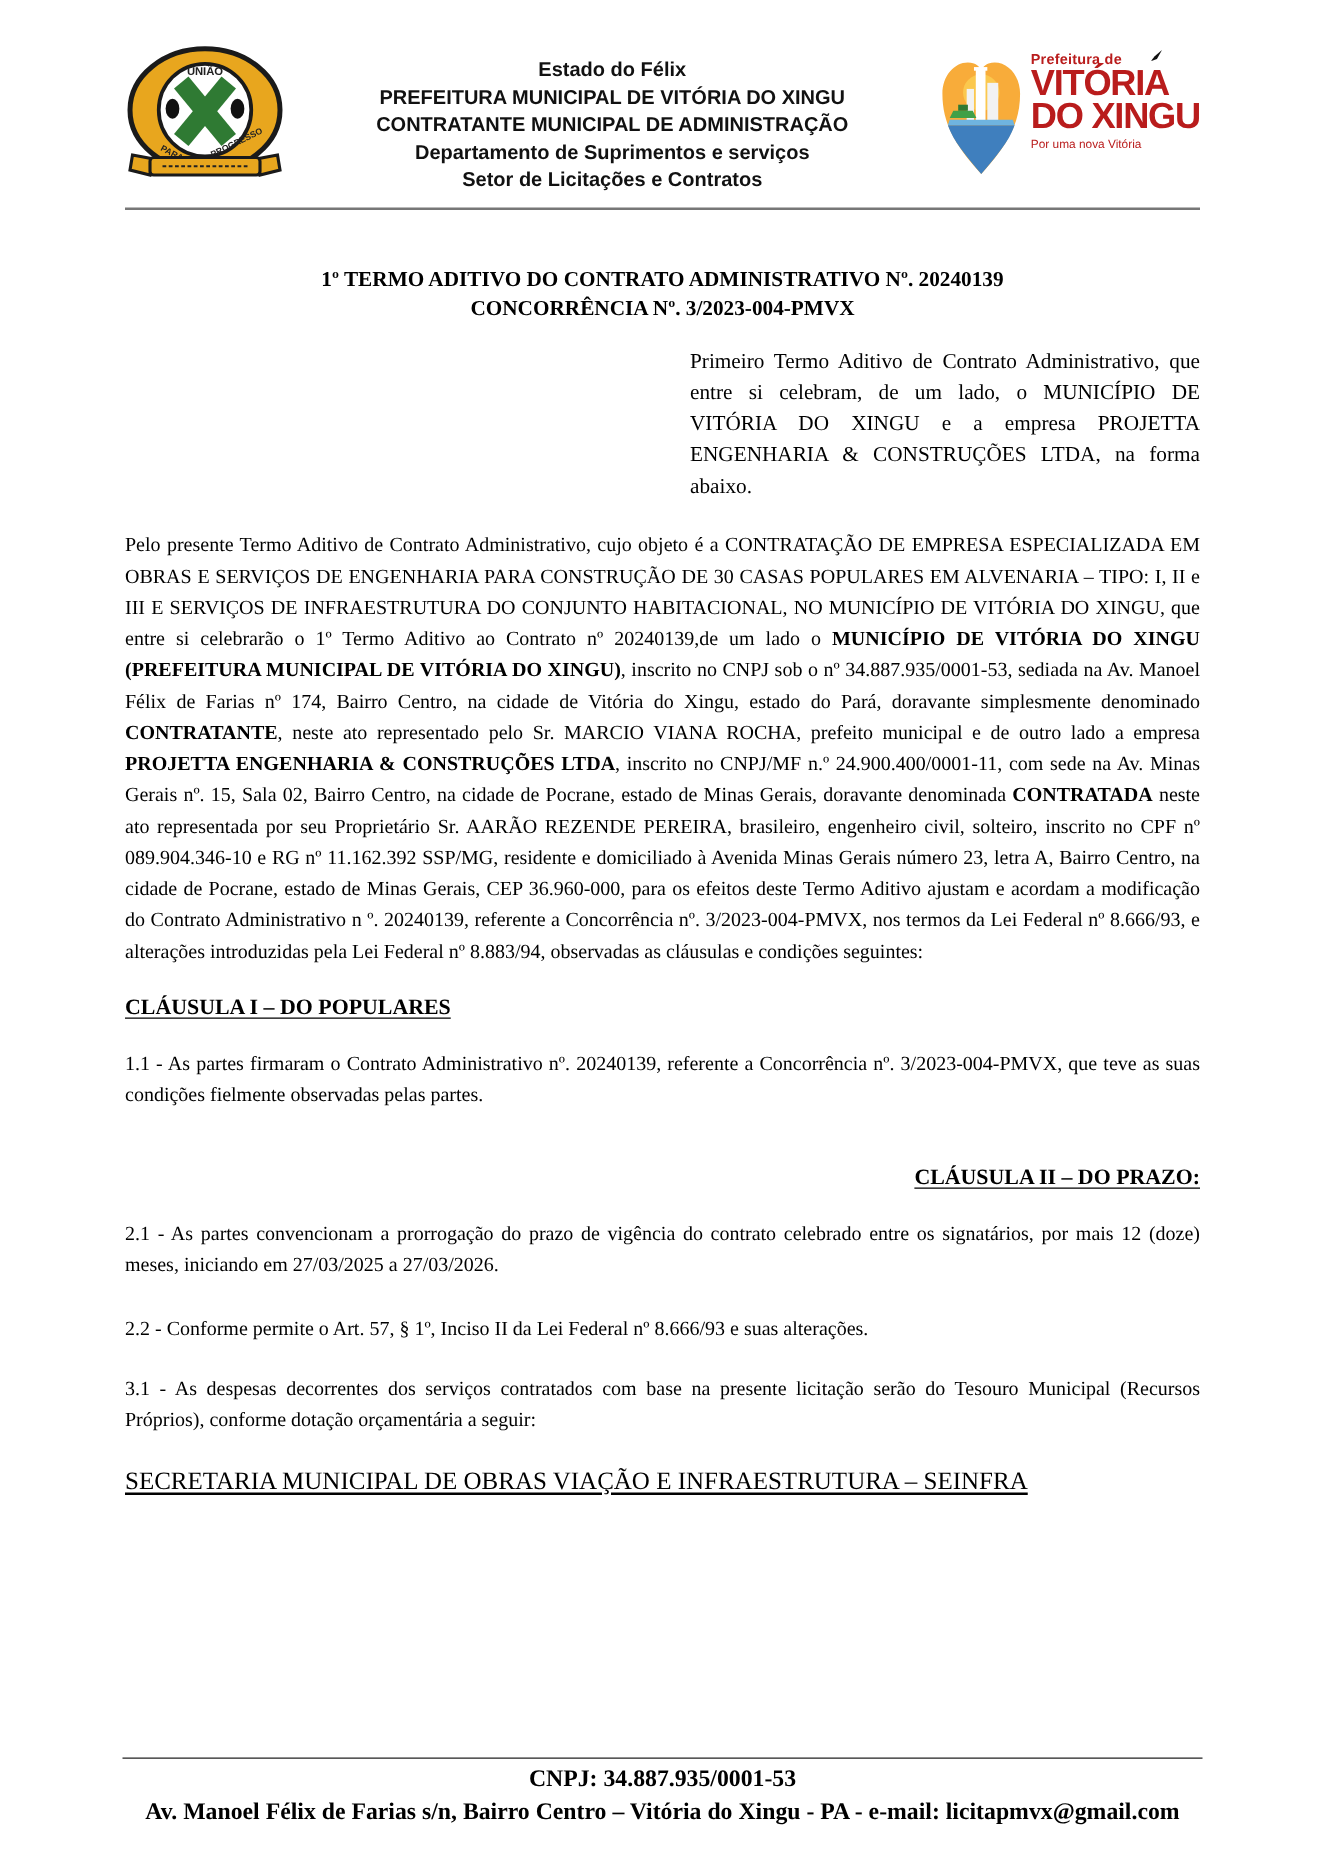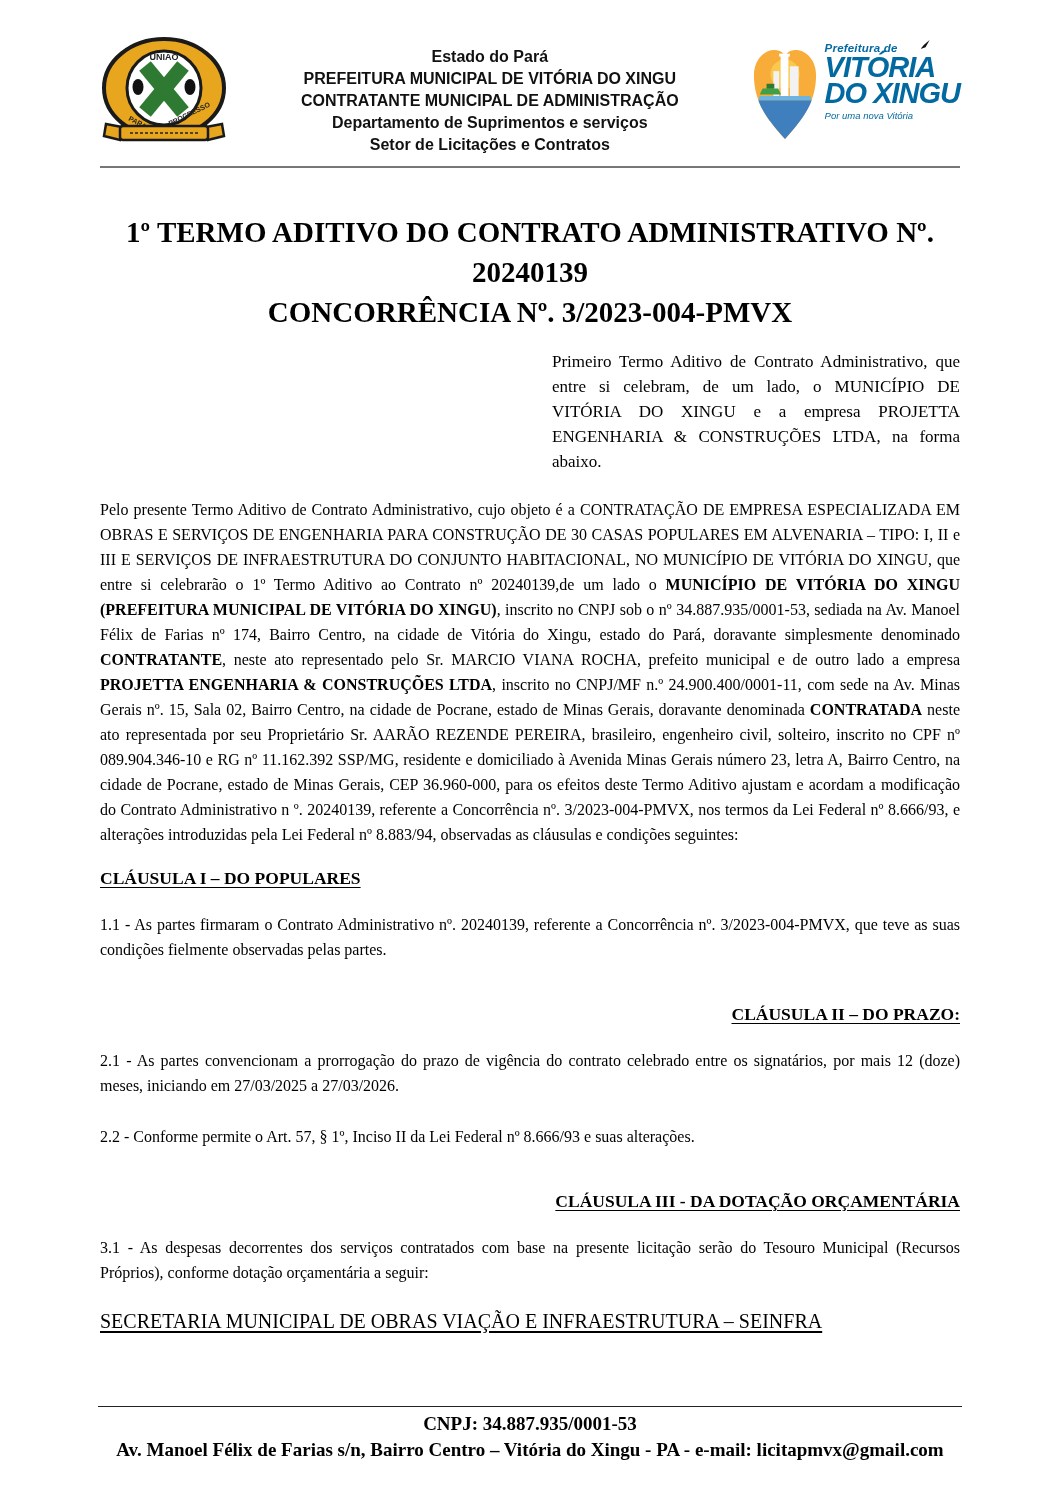--- a/index.html
+++ b/index.html
@@ -12,29 +12,29 @@
     color:#000;
     font-family:"Liberation Serif", serif;
     overflow:hidden;
   }
   
   .doc-header{display:flex;align-items:flex-start;justify-content:space-between;height:118px;}
   .arms-wrap{width:130px;flex:0 0 auto;}
   .head-center{flex:1 1 auto;text-align:center;font-family:"Liberation Sans",sans-serif;font-weight:bold;font-size:16px;line-height:22px;padding-top:10px;color:#111;}
   .head-right{flex:0 0 auto;display:flex;align-items:flex-start;padding-top:6px;}
   .heart-wrap{width:70px;}
-  .brand-text{margin-left:5px;font-family:"Liberation Sans",sans-serif;color:#0369a1;position:relative;font-style:italic;}
+  .brand-text{margin-left:5px;font-family:"Liberation Sans",sans-serif;color:#b91c1c;position:relative;}
   .brand-prefix{font-size:11.5px;font-weight:bold;letter-spacing:.2px;}
   .brand-name{font-size:29px;line-height:26px;font-weight:bold;letter-spacing:-1px;}
   .brand-tagline{font-size:9.5px;margin-top:4px;}
   .bird-accent{position:absolute;top:-2px;left:96px;width:9px;height:9px;background:#111;
     clip-path:polygon(0 100%,35% 55%,100% 0,55% 80%);}
   .header-sep{margin-top:12px;border-top:2px solid #777;height:0;}
   
-  .doc-title{margin-top:44px;text-align:center;font-weight:bold;font-size:29px;line-height:1.38;}
+  .doc-title{margin-top:44px;text-align:center;font-weight:bold;font-size:17px;line-height:1.38;}
   
   .preamble{margin-top:17px;width:408px;margin-left:auto;font-size:17px;line-height:25px;text-align:justify;}
   .para{font-size:16px;line-height:25px;text-align:justify;}
   .main-para{margin-top:23px;}
   .clause-heading{margin-top:21px;font-size:17.5px;font-weight:bold;text-decoration:underline;text-underline-offset:3px;}
   .clause-heading.mt{margin-top:42px;text-align:right;}
   .clause-para{margin-top:23px;}
   .clause-para.mt{margin-top:26px;}
   .budget-line{margin-top:25px;font-size:20px;text-decoration:underline;text-underline-offset:3px;}
   
@@ -63,21 +63,21 @@
         <text x="61" y="94" font-size="7" font-weight="bold" fill="#222">O</text>
         <text x="70" y="90" font-size="7" font-weight="bold" fill="#222" transform="rotate(-26 70 90)">PROGRESSO</text>
         <polygon points="6,88 22,91 20,104 4,100" fill="#E8A61E" stroke="#1a1a1a" stroke-width="2.5"></polygon>
         <polygon points="122,88 106,91 108,104 124,100" fill="#E8A61E" stroke="#1a1a1a" stroke-width="2.5"></polygon>
         <rect x="20" y="90" width="88" height="14" rx="3" fill="#E8A61E" stroke="#1a1a1a" stroke-width="2.5"></rect>
         <line x1="30" y1="97" x2="98" y2="97" stroke="#222" stroke-width="1.5" stroke-dasharray="3 2"></line>
       </svg>
     </div>
 
     <div class="head-center">
-      <div>Estado do Pará</div>
+      <div>Estado do Félix</div>
       <div>PREFEITURA MUNICIPAL DE VITÓRIA DO XINGU</div>
       <div>CONTRATANTE MUNICIPAL DE ADMINISTRAÇÃO</div>
       <div>Departamento de Suprimentos e serviços</div>
       <div>Setor de Licitações e Contratos</div>
     </div>
 
     <div class="head-right">
       <div class="heart-wrap">
         <svg viewBox="0 0 72 104" width="70" height="101">
           <path d="M36 100 C 14 76, 4 58, 4 34 C 4 17, 17 5, 30 9 C 34 10.5, 36 13.5, 36 17.5 C 36 13.5, 38 10.5, 42 9 C 55 5, 68 17, 68 34 C 68 58, 58 76, 36 100 Z" fill="#F8AC3A"></path>
@@ -114,21 +114,20 @@
 
   <div class="para main-para"><span>Pelo presente Termo Aditivo de Contrato Administrativo, cujo objeto é a CONTRATAÇÃO DE EMPRESA ESPECIALIZADA EM OBRAS E SERVIÇOS DE ENGENHARIA PARA CONSTRUÇÃO DE 30 CASAS POPULARES EM ALVENARIA – TIPO: I, II e III E SERVIÇOS DE INFRAESTRUTURA DO CONJUNTO HABITACIONAL, NO MUNICÍPIO DE VITÓRIA DO XINGU, que entre si celebrarão o 1º Termo Aditivo ao Contrato nº 20240139,de um lado o </span><span style="font-weight: bold;">MUNICÍPIO DE VITÓRIA DO XINGU (PREFEITURA MUNICIPAL DE VITÓRIA DO XINGU)</span><span>, inscrito no CNPJ sob o nº 34.887.935/0001-53, sediada na Av. Manoel Félix de Farias nº 174, Bairro Centro, na cidade de Vitória do Xingu, estado do Pará, doravante simplesmente denominado </span><span style="font-weight: bold;">CONTRATANTE</span><span>, neste ato representado pelo Sr. MARCIO VIANA ROCHA, prefeito municipal e de outro lado a empresa </span><span style="font-weight: bold;">PROJETTA ENGENHARIA &amp; CONSTRUÇÕES LTDA</span><span>, inscrito no CNPJ/MF n.º 24.900.400/0001-11, com sede na Av. Minas Gerais nº. 15, Sala 02, Bairro Centro, na cidade de Pocrane, estado de Minas Gerais, doravante denominada </span><span style="font-weight: bold;">CONTRATADA</span><span> neste ato representada por seu Proprietário Sr. AARÃO REZENDE PEREIRA, brasileiro, engenheiro civil, solteiro, inscrito no CPF nº 089.904.346-10 e RG nº 11.162.392 SSP/MG, residente e domiciliado à Avenida Minas Gerais número 23, letra A, Bairro Centro, na cidade de Pocrane, estado de Minas Gerais, CEP 36.960-000, para os efeitos deste Termo Aditivo ajustam e acordam a modificação do Contrato Administrativo n º. 20240139, referente a Concorrência nº. 3/2023-004-PMVX, nos termos da Lei Federal nº 8.666/93, e alterações introduzidas pela Lei Federal nº 8.883/94, observadas as cláusulas e condições seguintes:</span></div>
 
   <div class="clause-heading">CLÁUSULA I – DO POPULARES</div>
   <div class="para clause-para">1.1 - As partes firmaram o Contrato Administrativo nº. 20240139, referente a Concorrência nº. 3/2023-004-PMVX, que teve as suas condições fielmente observadas pelas partes.</div>
 
   <div class="clause-heading mt">CLÁUSULA II – DO PRAZO:</div>
   <div class="para clause-para">2.1 - As partes convencionam a prorrogação do prazo de vigência do contrato celebrado entre os signatários, por mais 12 (doze) meses, iniciando em 27/03/2025 a 27/03/2026.</div>
   <div class="para clause-para mt">2.2 - Conforme permite o Art. 57, § 1º, Inciso II da Lei Federal nº 8.666/93 e suas alterações.</div>
 
-  <div class="clause-heading mt">CLÁUSULA III - DA DOTAÇÃO ORÇAMENTÁRIA</div>
   <div class="para clause-para">3.1 - As despesas decorrentes dos serviços contratados com base na presente licitação serão do Tesouro Municipal (Recursos Próprios), conforme dotação orçamentária a seguir:</div>
 
   <div class="budget-line">SECRETARIA MUNICIPAL DE OBRAS VIAÇÃO E INFRAESTRUTURA – SEINFRA</div>
 
   <div class="doc-footer">
     <div class="footer-sep"></div>
     <div class="footer-line">CNPJ: 34.887.935/0001-53</div>
     <div class="footer-line">Av. Manoel Félix de Farias s/n, Bairro Centro – Vitória do Xingu - PA - e-mail: licitapmvx@gmail.com</div>
   </div>
 

